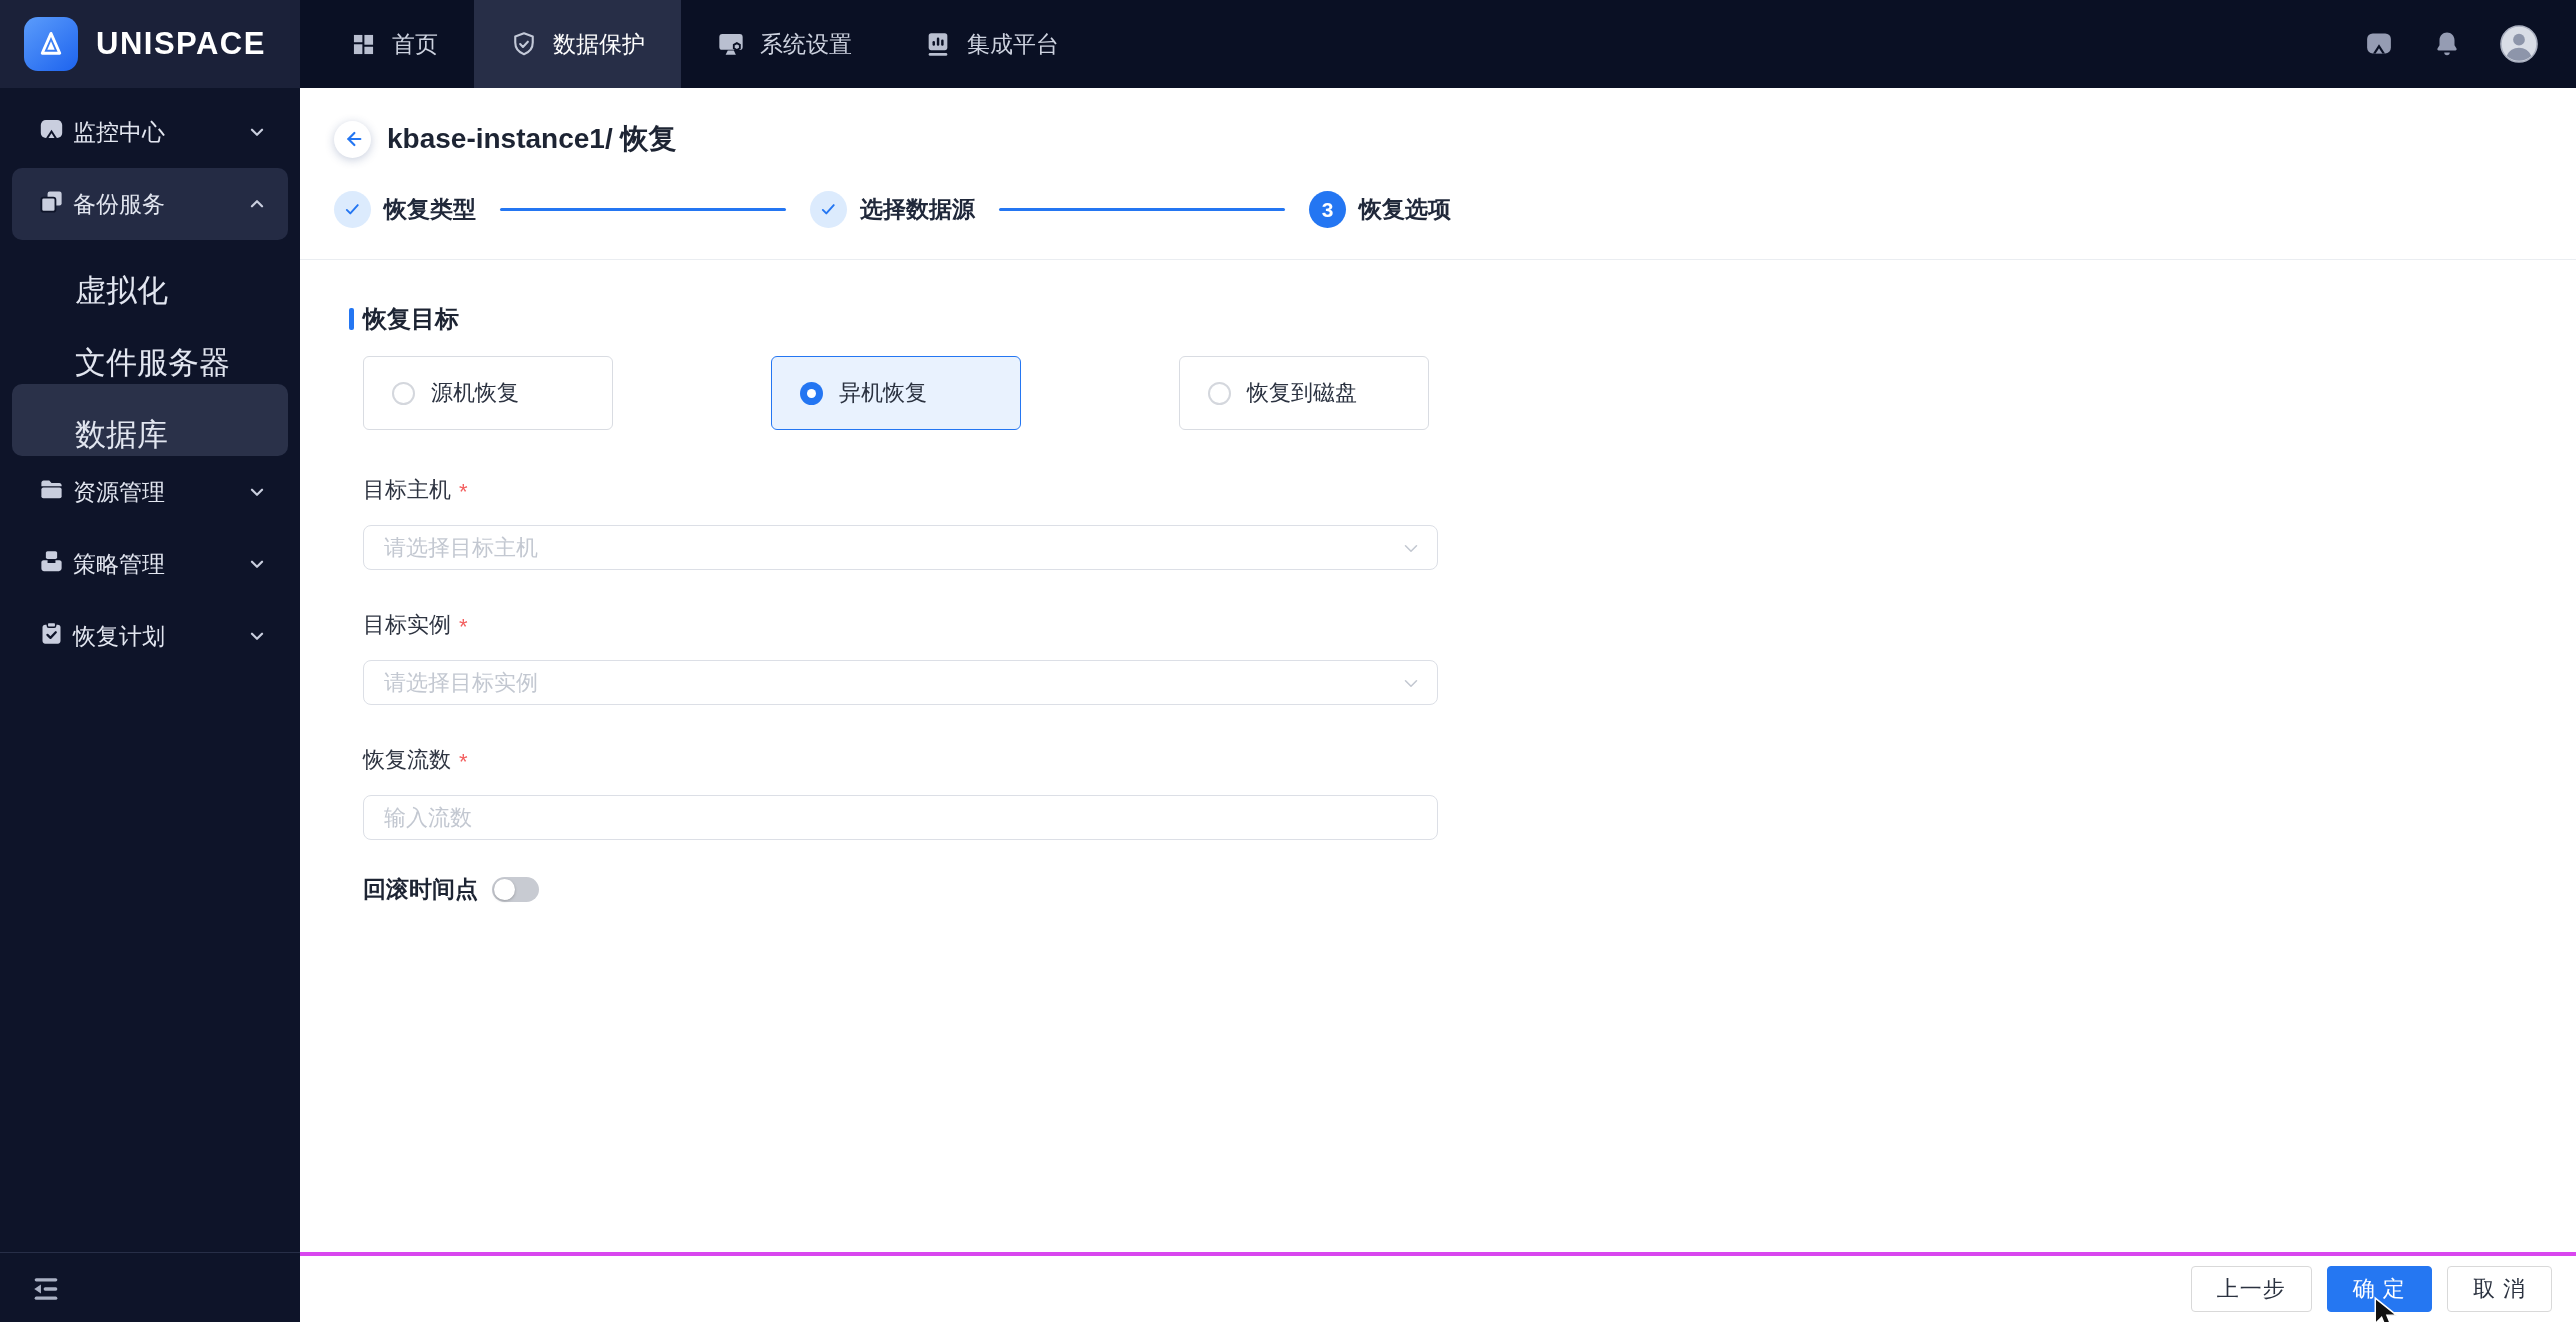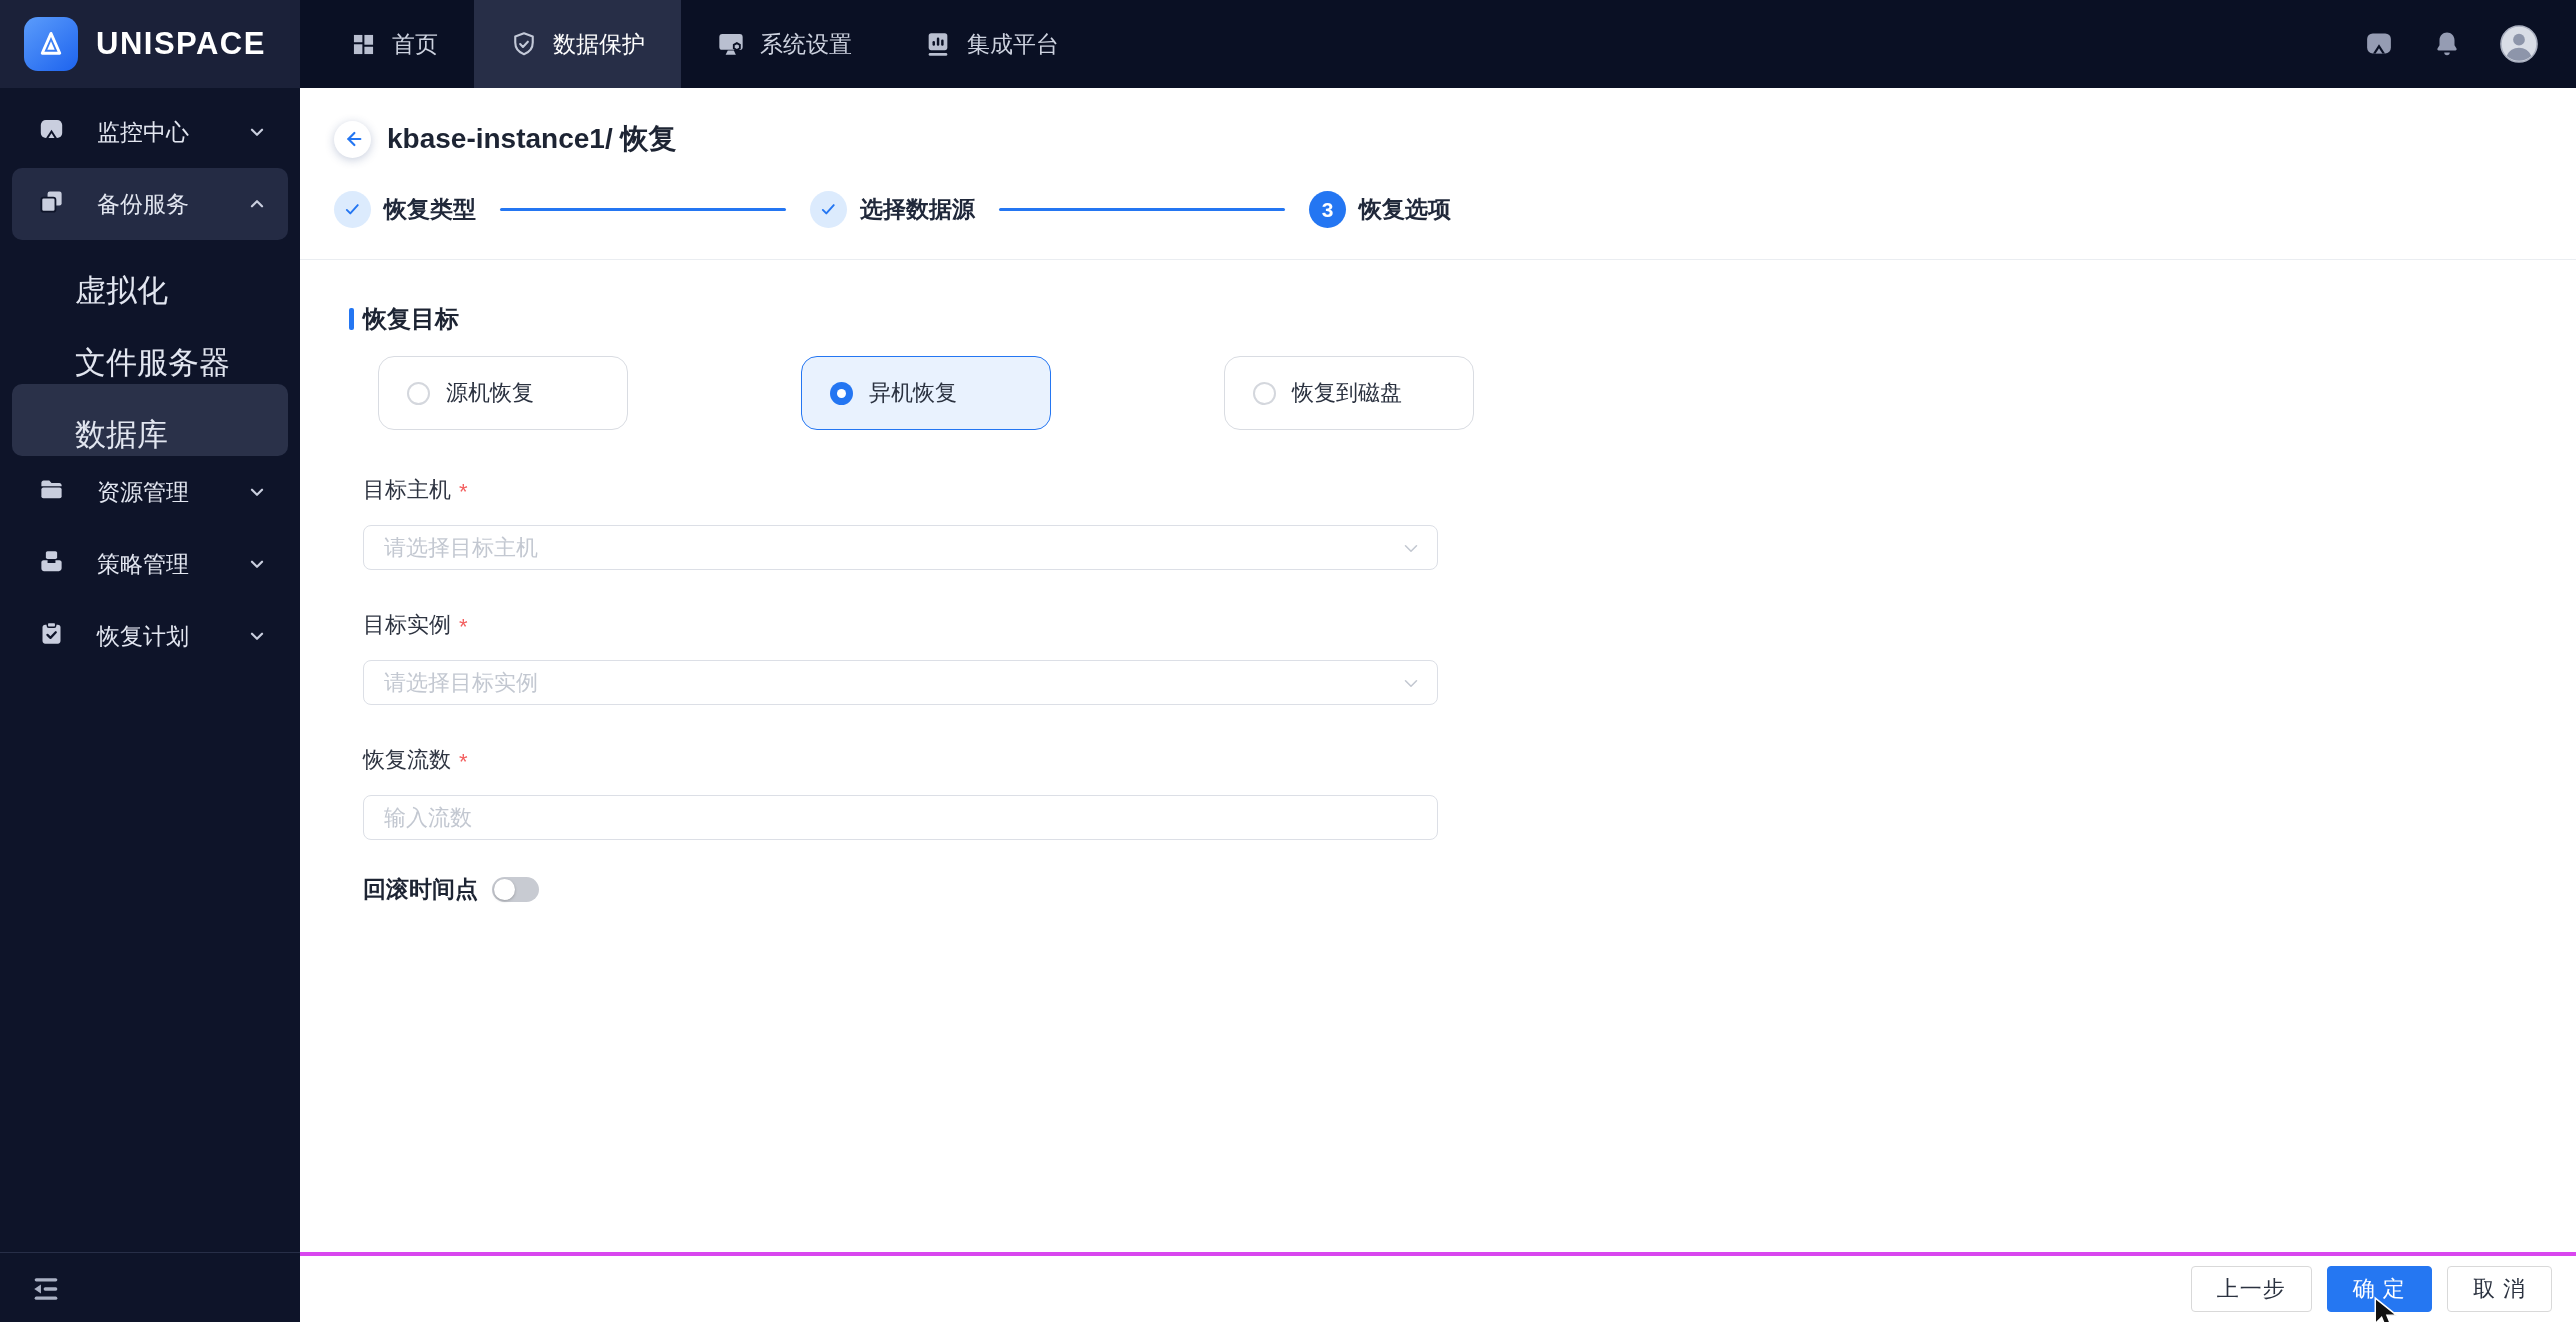--- a/index.html
+++ b/index.html
@@ -17,21 +17,21 @@
   .top-nav { display:flex; margin-left:14px; }
   .nav-item { display:flex; align-items:center; gap:15px; padding:0 36px; font-size:23px; color:#cdd2df; cursor:pointer; }
   .nav-item.active { background:#272e47; color:#fff; }
   .nav-item svg { display:block; }
   .topbar-actions { margin-left:auto; display:flex; align-items:center; gap:38px; padding-right:38px; }
   .icon-btn { display:flex; align-items:center; justify-content:center; cursor:pointer; }
 
   
   .sidebar { position:absolute; top:88px; left:0; bottom:0; width:300px; background:#0e1429; z-index:5; }
   .side-list { padding-top:8px; }
-  .side-item { height:72px; margin:0 12px; border-radius:10px; display:flex; align-items:center; gap:32px; padding:0 20px 0 26px; color:#e2e6f0; font-size:23px; cursor:pointer; }
+  .side-item { height:72px; margin:0 12px; border-radius:10px; display:flex; align-items:center; gap:8px; padding:0 20px 0 26px; color:#e2e6f0; font-size:23px; cursor:pointer; }
   .side-item.open-bg { background:#242b44; }
   .side-item .chev { margin-left:auto; display:flex; }
   .side-sub { height:72px; margin:0 12px; border-radius:10px; display:flex; align-items:flex-end; padding-left:63px; color:#e2e6f0; font-size:31px; cursor:pointer; }
   .side-sub.active { background:#2a3149; }
   .collapse-bar { position:absolute; left:0; right:0; bottom:0; height:70px; border-top:1px solid #272e47; display:flex; align-items:center; padding-left:30px; }
 
   
   .main { position:absolute; top:88px; left:300px; right:0; bottom:0; background:#fff; }
   .page-header { height:172px; border-bottom:1px solid #eaedf1; padding-left:34px; }
   .title-row { display:flex; align-items:center; gap:16px; padding-top:32px; }
@@ -43,21 +43,21 @@
   .step.done .step-circle { background:#dcebfd; }
   .step.current .step-circle { background:#2476f2; color:#fff; font-size:21px; font-weight:700; }
   .step-label { margin-left:13px; font-size:23px; color:#20283a; font-weight:600; }
   .step-line { width:286px; height:3px; border-radius:2px; background:#2476f2; margin:0 24px; }
 
   
   .content { padding-left:63px; }
   .section-title { margin-top:43px; display:flex; align-items:center; font-size:24px; font-weight:700; color:#1d2433; }
   .section-title .bar { width:5px; height:22px; background:#2476f2; border-radius:2px; margin:0 9px 0 -14px; }
   .option-cards { display:flex; gap:158px; margin-top:21px; }
-  .option-card { width:250px; height:74px; border:1px solid #d9dce2; border-radius:16px; background:#fff; display:flex; align-items:center; gap:16px; padding-left:28px; font-size:22px; color:#2b3240; cursor:pointer;margin-left:15px; }
+  .option-card { width:250px; height:74px; border:1px solid #d9dce2; border-radius:6px; background:#fff; display:flex; align-items:center; gap:16px; padding-left:28px; font-size:22px; color:#2b3240; cursor:pointer; }
   .option-card.selected { background:#e9f2fe; border-color:#2476f2; }
   .radio { width:23px; height:23px; border-radius:50%; border:2px solid #d4d7dd; background:#fff; flex:none; position:relative; }
   .radio.checked { border:none; background:#2476f2; }
   .radio.checked::after { content:""; position:absolute; inset:0; margin:auto; width:9px; height:9px; border-radius:50%; background:#fff; }
 
   .field-label { margin-top:44px; display:flex; align-items:center; gap:8px; font-size:22px; font-weight:500; color:#2f3542; }
   .field-label.gap2 { margin-top:39px; }
   .req { color:#f35f5f; font-size:22px; margin-top:5px; }
   .field-box { position:relative; width:1075px; margin-top:20px; }
   .field-input { width:100%; height:45px; border:1px solid #dcdfe6; border-radius:8px; padding:0 54px 0 20px; font-size:22px; color:#333; background:#fff; outline:none; }

